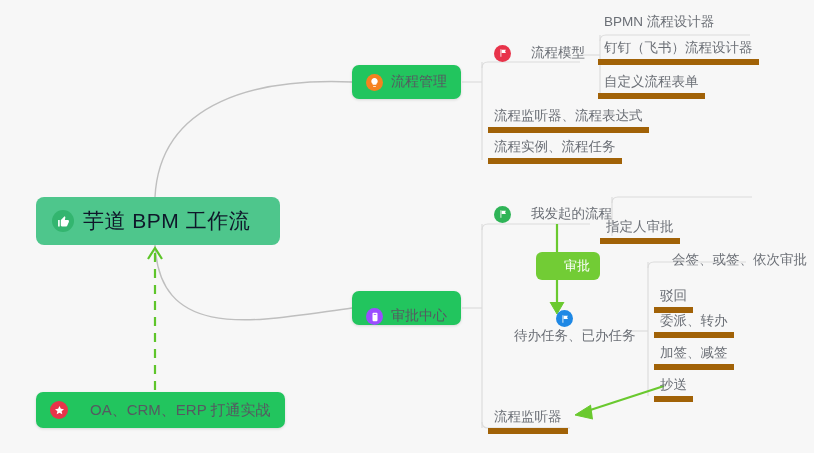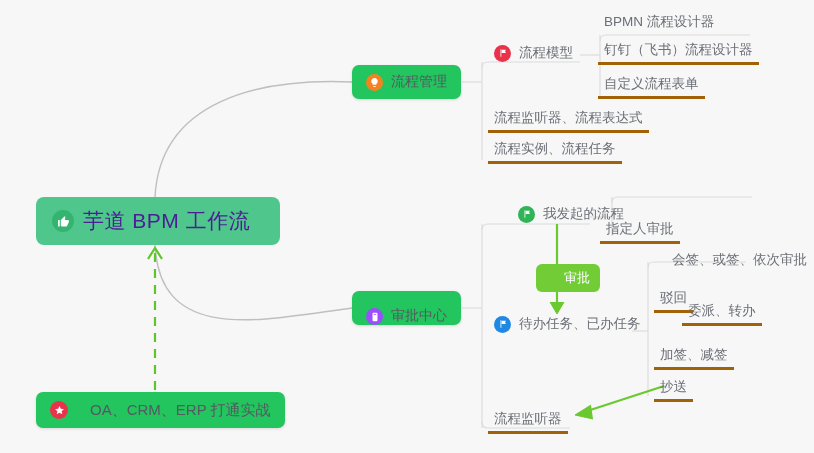--- a/index.html
+++ b/index.html
@@ -34,21 +34,21 @@
     left: 36px;
     top: 197px;
     width: 244px;
     height: 48px;
     background: #4ec68c;
     border-radius: 8px;
     box-sizing: border-box;
     display: flex;
     align-items: center;
     padding-left: 16px;
-    color: #4c1d95;
+    color: #0f172a;
     font-size: 21px;
     letter-spacing: 0.5px;
   }
   .root-node .label { margin-left: 9px; }
 
   
   .card {
     position: absolute;
     background: #22c55e;
     border-radius: 7px;
@@ -66,25 +66,25 @@
   
   .leaf {
     position: absolute;
     display: flex;
     align-items: center;
     box-sizing: border-box;
     font-size: 13.5px;
     color: #6b6f76;
     height: 28px;
     padding: 0 6px 0 6px;
-    border-bottom: 3px solid #a16207;
+    border-bottom: 6px solid #a16207;
     white-space: nowrap;
   }
   .leaf.with-icon { padding-left: 2px; }
-  .leaf .label { margin-left: 8px; }
+  .leaf .label { margin-left: 20px; }
   .leaf.noicon .label { margin-left: 0; }
 
   
   .icon {
     display: inline-flex;
     align-items: center;
     justify-content: center;
     width: 17px;
     height: 17px;
     border-radius: 50%;
@@ -202,52 +202,52 @@
 
   <div class="card" style="left:352px; top:291px;align-items:flex-end;">
     <span class="icon" style="background:#9b4dff;">
       <svg width="10" height="10" viewBox="0 0 24 24" fill="#ffffff">
         <path d="M16 2H8a2 2 0 00-2 2v16a2 2 0 002 2h8a2 2 0 002-2V4a2 2 0 00-2-2zm-1 5H9V5.5h6V7z"></path>
       </svg>
     </span>
     <span class="label">审批中心</span>
   </div>
 
-  <div class="leaf with-icon" style="left:516px; top:200px; border-bottom:none;">
+  <div class="leaf with-icon" style="left:492px; top:200px; border-bottom:none;">
     <span class="icon" style="background:#2fb457;">
       <svg width="10" height="10" viewBox="0 0 24 24" fill="#ffffff">
         <path d="M6 3h2v18H6V3zm3 1h10l-2 4 2 4H9V4z"></path>
       </svg>
     </span>
     <span class="label">我发起的流程</span>
   </div>
   <div class="leaf noicon" style="left:600px; top:216px;text-align:right;">
     <span class="label">指定人审批</span>
   </div>
 
-  <div class="pill" style="left:536px; top:264px;padding-left:28px;">
+  <div class="pill" style="left:536px; top:252px;padding-left:28px;">
     <span>审批</span>
   </div>
 
-  <div class="leaf with-icon" style="left:492px; top:310px; border-bottom:none;">
+  <div class="leaf with-icon" style="left:492px; top:310px; border-bottom:none;flex-direction:column;">
     <span class="icon" style="background:#1e88e5;">
       <svg width="10" height="10" viewBox="0 0 24 24" fill="#ffffff">
         <path d="M6 3h2v18H6V3zm3 1h10l-2 4 2 4H9V4z"></path>
       </svg>
     </span>
     <span class="label">待办任务、已办任务</span>
   </div>
 
   <div class="leaf noicon" style="left:654px; top:246px; border-bottom:none;margin-left:12px;">
     <span class="label">会签、或签、依次审批</span>
   </div>
   <div class="leaf noicon" style="left:654px; top:278px;margin-top:7px;">
     <span class="label">驳回</span>
   </div>
-  <div class="leaf noicon" style="left:654px; top:298px;margin-left:28px;">
+  <div class="leaf noicon" style="left:654px; top:310px;">
     <span class="label">委派、转办</span>
   </div>
   <div class="leaf noicon" style="left:654px; top:342px;">
     <span class="label">加签、减签</span>
   </div>
   <div class="leaf noicon" style="left:654px; top:374px;">
     <span class="label">抄送</span>
   </div>
 
   <div class="leaf noicon" style="left:488px; top:406px;">

